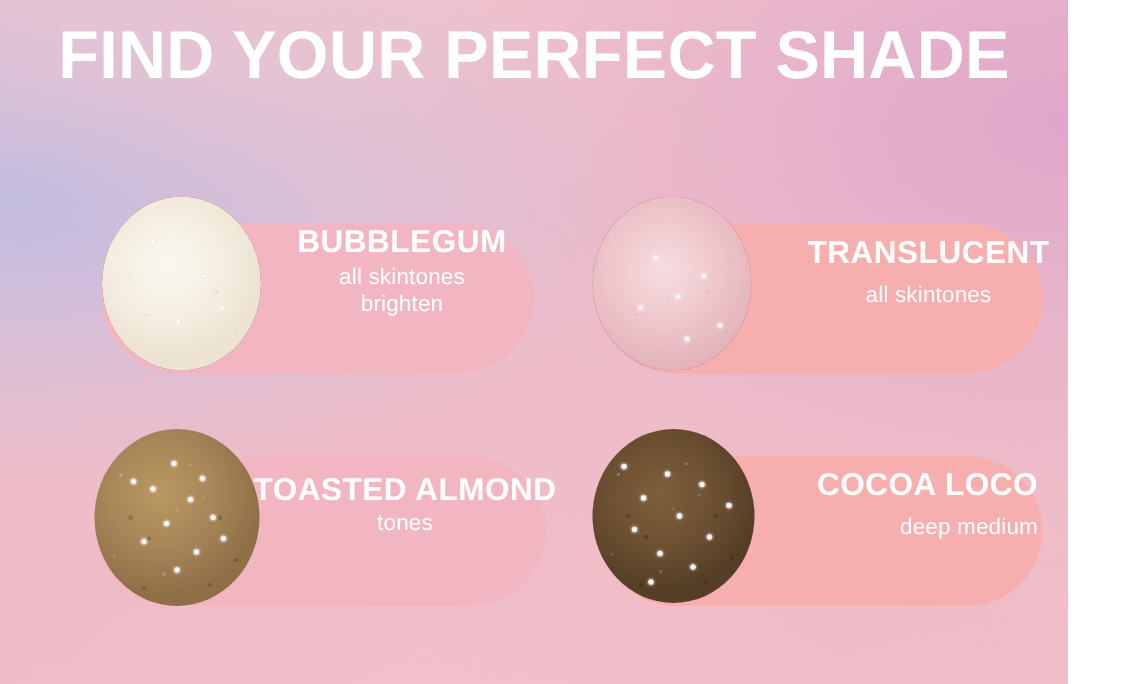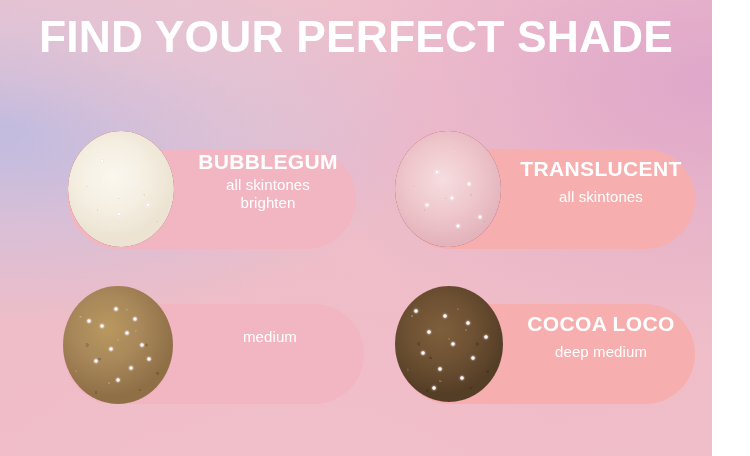--- a/index.html
+++ b/index.html
@@ -202,21 +202,21 @@
       <div class="sparkles">
         <span style="left:38%; top:34%;"></span>
         <span class="sp-sm" style="left:68%; top:44%;"></span>
         <span style="left:52%; top:56%;"></span>
         <span class="sp-sm" style="left:28%; top:62%;"></span>
         <span class="sp-sm" style="left:78%; top:72%;"></span>
         <span class="sp-sm" style="left:58%; top:80%;"></span>
       </div>
     </div>
 
-    <div class="pill-text" style="left:158px; width:182px;">
+    <div class="pill-text" style="left:176px; width:182px;">
       <div class="shade-name">TRANSLUCENT</div>
       <div class="shade-desc" style="margin-top:7px;">all skintones</div>
     </div>
   </div>
 
   <div class="card" style="left:20px; top:286px; width:348px; height:136px;">
 
     <div class="pill pill-left" style="left:44px; width:300px; background:#f2b6c2;"></div>
 
     <div class="swatch ring-soft powder-almond" style="left:43px; width:110px; height:118px;">
@@ -231,21 +231,22 @@
         <span style="left:70%; top:48%;"></span>
         <span class="sp-sm" style="left:42%; top:52%;"></span>
         <span style="left:28%; top:62%;"></span>
         <span class="sp-sm" style="left:60%; top:68%;"></span>
         <span style="left:48%; top:78%;"></span>
         <span class="sp-sm" style="left:76%; top:60%;"></span>
       </div>
     </div>
 
     <div class="pill-text" style="left:152px; width:196px;">
-      <div class="shade-desc">medium</div>
+      <div class="shade-name">TOASTED ALMOND</div>
+      <div class="shade-desc">tones</div>
     </div>
   </div>
 
   <div class="card" style="left:352px; top:286px; width:343px; height:136px;">
 
     <div class="pill pill-right" style="width:295px;"></div>
 
     <div class="swatch ring-soft powder-cocoa" style="left:43px; width:108px; height:116px;">
       <div class="swatch-inner powder-cocoa"></div>
       <div class="grain grain-dark"></div>
@@ -257,19 +258,19 @@
         <span class="sp-sm" style="left:82%; top:42%;"></span>
         <span style="left:52%; top:48%;"></span>
         <span class="sp-sm" style="left:24%; top:56%;"></span>
         <span style="left:70%; top:60%;"></span>
         <span class="sp-sm" style="left:40%; top:70%;"></span>
         <span style="left:60%; top:78%;"></span>
         <span class="sp-sm" style="left:34%; top:86%;"></span>
       </div>
     </div>
 
-    <div class="pill-text" style="left:158px; width:182px;">
+    <div class="pill-text" style="left:158px; width:182px;align-items:flex-end;">
       <div class="shade-name">COCOA LOCO</div>
       <div class="shade-desc" style="margin-top:7px;">deep medium</div>
     </div>
   </div>
 
 </div>
 
 </body></html>

